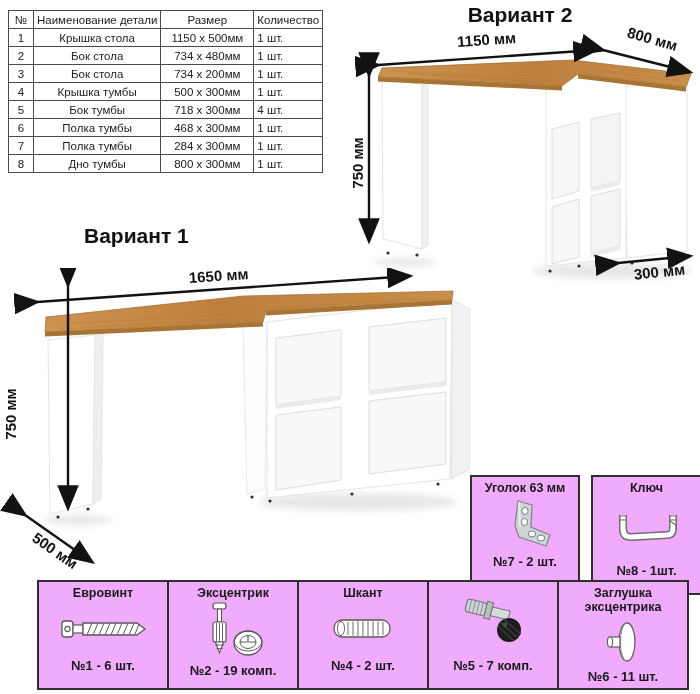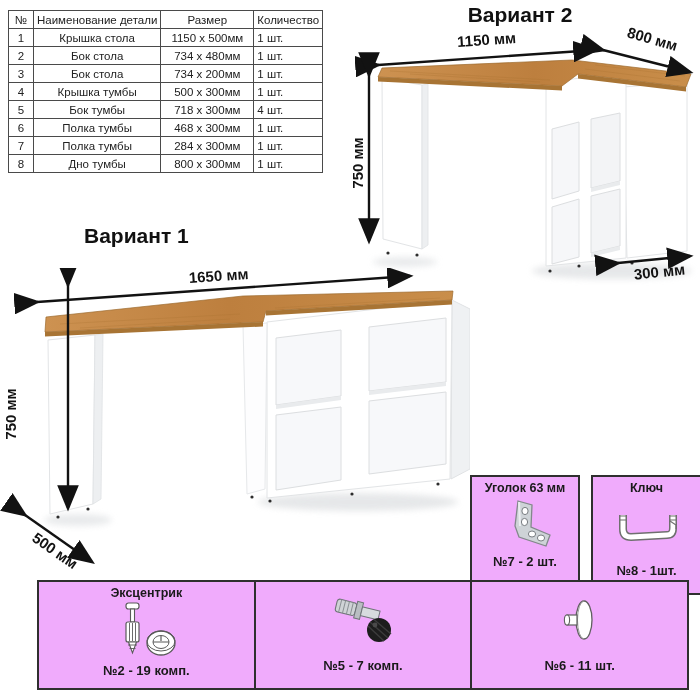--- a/index.html
+++ b/index.html
@@ -239,20 +239,33 @@
         <path d="M16,10 L16,24 Q16,32 24,32 L60,30 Q66,30 66,23 L66,10" fill="none" stroke="#ffffff" stroke-width="5" stroke-linejoin="round"></path>
         <path d="M12,11 L20,11 M13,15 L19,15 M62,11 L70,11 M63,15 L69,15" stroke="#6f6f6f" stroke-width="1.2"></path>
         <path d="M63,16 L69,20 L69,24" fill="none" stroke="#6f6f6f" stroke-width="1.2"></path>
       </svg>
     </div>
     <div class="hw-count">№8 - 1шт.</div>
   </div>
 
   <div id="hw-row">
 
+    <div class="hwbox">
+      <div class="hw-name">Евровинт</div>
+      <div class="hw-icon">
+        <svg width="92" height="30" viewBox="0 0 92 30">
+          <rect x="5" y="7" width="11" height="16" rx="3" fill="#fff" stroke="#5a5a5a" stroke-width="1.3"></rect>
+          <circle cx="10.5" cy="15" r="2.6" fill="none" stroke="#5a5a5a" stroke-width="1.1"></circle>
+          <rect x="16" y="11" width="10" height="8" fill="#fff" stroke="#5a5a5a" stroke-width="1.2"></rect>
+          <path d="M26,9 L80,9 L88,15 L80,21 L26,21 Z" fill="#fff" stroke="#5a5a5a" stroke-width="1.3"></path>
+          <path d="M30,21 L35,9 M36,21 L41,9 M42,21 L47,9 M48,21 L53,9 M54,21 L59,9 M60,21 L65,9 M66,21 L71,9 M72,21 L77,9 M78,20 L82,10" stroke="#5a5a5a" stroke-width="1" fill="none"></path>
+        </svg>
+      </div>
+      <div class="hw-count">№1 - 6 шт.</div>
+    </div>
 
     <div class="hwbox">
       <div class="hw-name">Эксцентрик</div>
       <div class="hw-icon">
         <svg width="72" height="62" viewBox="0 0 72 62">
           <rect x="16" y="2" width="13" height="6" rx="2.5" fill="#fff" stroke="#5a5a5a" stroke-width="1.2"></rect>
           <rect x="20.5" y="8" width="4" height="13" fill="#fff" stroke="#5a5a5a" stroke-width="1.1"></rect>
           <rect x="16" y="21" width="13" height="20" rx="2" fill="#fff" stroke="#5a5a5a" stroke-width="1.2"></rect>
           <path d="M19.5,22 V40 M22.5,22 V40 M25.5,22 V40" stroke="#5a5a5a" stroke-width="0.9"></path>
           <path d="M18.5,41 L22.5,52 L26.5,41 Z" fill="#fff" stroke="#5a5a5a" stroke-width="1.1"></path>
@@ -260,39 +273,51 @@
           <ellipse cx="51" cy="42" rx="14" ry="12" fill="#fff" stroke="#5a5a5a" stroke-width="1.3"></ellipse>
           <ellipse cx="51" cy="40" rx="14" ry="10" fill="none" stroke="#5a5a5a" stroke-width="1"></ellipse>
           <ellipse cx="51" cy="41" rx="8" ry="6.5" fill="none" stroke="#5a5a5a" stroke-width="1"></ellipse>
           <path d="M43,41 h16 M51,35 v5" stroke="#5a5a5a" stroke-width="1.2"></path>
         </svg>
       </div>
       <div class="hw-count">№2 - 19 комп.</div>
     </div>
 
 
+    <div class="hwbox">
+      <div class="hw-name">Шкант</div>
+      <div class="hw-icon">
+        <svg width="66" height="26" viewBox="0 0 66 26">
+          <rect x="4" y="4" width="56" height="17" rx="8" fill="#fff" stroke="#5a5a5a" stroke-width="1.3"></rect>
+          <ellipse cx="11" cy="12.5" rx="3.5" ry="7" fill="none" stroke="#5a5a5a" stroke-width="1"></ellipse>
+          <path d="M18,6 V19 M23,5.5 V19.5 M28,5 V20 M33,5 V20 M38,5 V20 M43,5 V20 M48,5.5 V19.5 M53,6 V19" stroke="#5a5a5a" stroke-width="0.9"></path>
+        </svg>
+      </div>
+      <div class="hw-count">№4 - 2 шт.</div>
+    </div>
 
     <div class="hwbox">
       <div class="hw-icon">
         <svg width="70" height="50" viewBox="0 0 70 50">
           <g transform="rotate(14 30 22)">
             <rect x="6" y="9" width="20" height="13" rx="3" fill="#cfd3d6" stroke="#6f7478" stroke-width="1.1"></rect>
             <path d="M10,9 v13 M14,9 v13 M18,9 v13 M22,9 v13" stroke="#8b9094" stroke-width="1"></path>
             <rect x="26" y="7" width="6" height="17" fill="#b9bec2" stroke="#6f7478" stroke-width="1"></rect>
             <rect x="32" y="11" width="18" height="9" fill="#d7dbde" stroke="#6f7478" stroke-width="1"></rect>
           </g>
           <circle cx="51" cy="35" r="12" fill="#1d1d1d"></circle>
           <path d="M42,27 L60,43 M46,24.5 L63,39 M40,31 L56,46" stroke="#3c3c3c" stroke-width="1.4"></path>
           <circle cx="47" cy="30" r="2.4" fill="#4a4a4a"></circle>
         </svg>
       </div>
       <div class="hw-count">№5 - 7 комп.</div>
     </div>
 
     <div class="hwbox">
+      <div class="hw-name">Заглушка эксцентрика</div>
       <div class="hw-icon">
         <svg width="46" height="54" viewBox="0 0 46 54">
           <ellipse cx="27" cy="27" rx="8" ry="19" fill="#fff" stroke="#5f5f5f" stroke-width="1.3"></ellipse>
           <path d="M27,8 A6,17.5 0 0 0 27,46" fill="none" stroke="#9a9a9a" stroke-width="1"></path>
           <rect x="10" y="22" width="10" height="10" fill="#fff" stroke="#5f5f5f" stroke-width="1.2"></rect>
           <ellipse cx="10" cy="27" rx="2.6" ry="5" fill="#fff" stroke="#5f5f5f" stroke-width="1.1"></ellipse>
         </svg>
       </div>
       <div class="hw-count">№6 - 11 шт.</div>
     </div>

